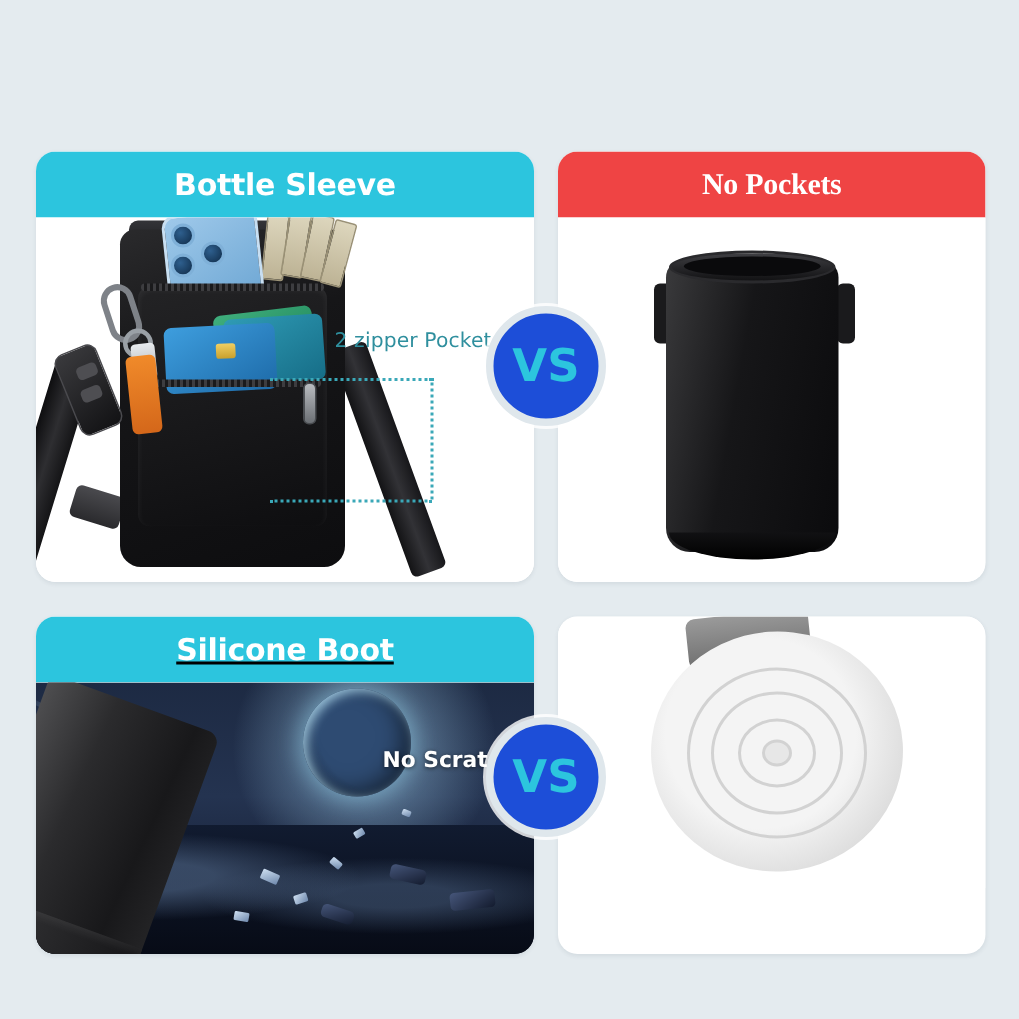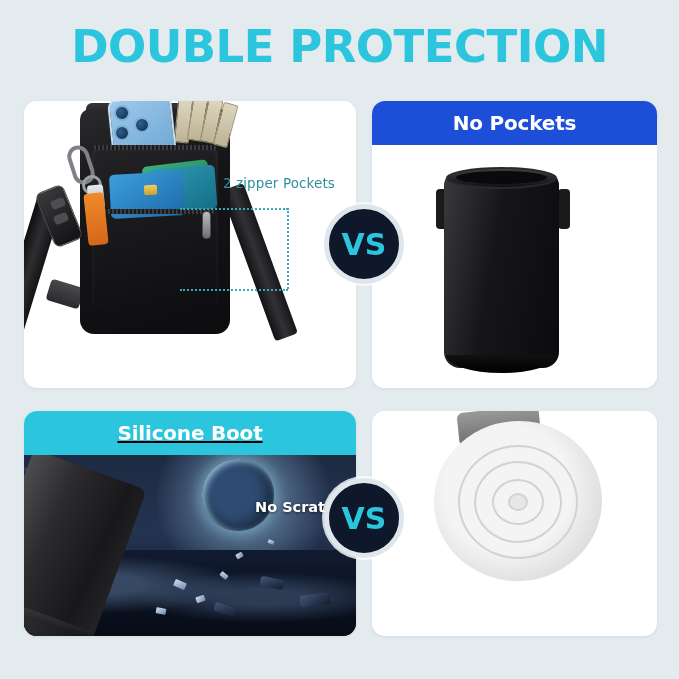--- a/index.html
+++ b/index.html
@@ -34,28 +34,28 @@
   .p-br { left: 372px; top: 411px; width: 285px; height: 225px; }
 
   .phead {
     height: 44px; width: 100%;
     display: flex; align-items: center; justify-content: center;
     color: #ffffff; font-weight: 800; font-size: 20px;
     font-family: "DejaVu Sans", sans-serif;
     letter-spacing: -0.2px;
   }
   .phead.cyan { background: #2cc5de; }
-  .phead.gray { background: #1d4ed8; }
+  .phead.gray { background: #ef4444; font-family: Liberation Serif, serif; }
   .pbody { position: relative; width: 100%; height: calc(100% - 44px); background: #fff; overflow: hidden; }
 
   
   .vs {
     position: absolute;
     width: 80px; height: 80px; border-radius: 50%;
-    background: #0f172a; border: 5px solid #dfe7ec;
+    background: #1d4ed8; border: 5px solid #dfe7ec;
     display: flex; align-items: center; justify-content: center;
     color: #2cc5de; font-weight: 800; font-size: 30px;
     font-family: "DejaVu Sans", sans-serif;
     z-index: 40;
     box-shadow: 0 0 0 2px rgba(255,255,255,0.8);
   }
   .vs-1 { left: 324px; top: 204px; }
   .vs-2 { left: 324px; top: 478px; }
 
   
@@ -301,23 +301,23 @@
         rgba(110,110,110,0.55) 0deg 2deg, rgba(255,255,255,0) 2deg 6deg);
     -webkit-mask-image: radial-gradient(circle at 50% 50%, rgba(0,0,0,0) 0 76%, #000 82%, #000 100%);
             mask-image: radial-gradient(circle at 50% 50%, rgba(0,0,0,0) 0 76%, #000 82%, #000 100%);
   }
 </style>
 </head>
 <body>
 
 <div class="page">
 
-  <div class="title">DOUBLE PROTECTION</div>
 
   <div class="panel p-tl">
+    <div class="phead cyan">Bottle Sleeve</div>
     <div class="pbody">
       <div class="tl-art">
         <div class="strap strap-left"></div>
         <div class="strap strap-right"></div>
         <div class="strap-slider"></div>
 
         <div class="sleeve-top"></div>
         <div class="sleeve-body"></div>
 
         <div class="bill bill1"></div>

